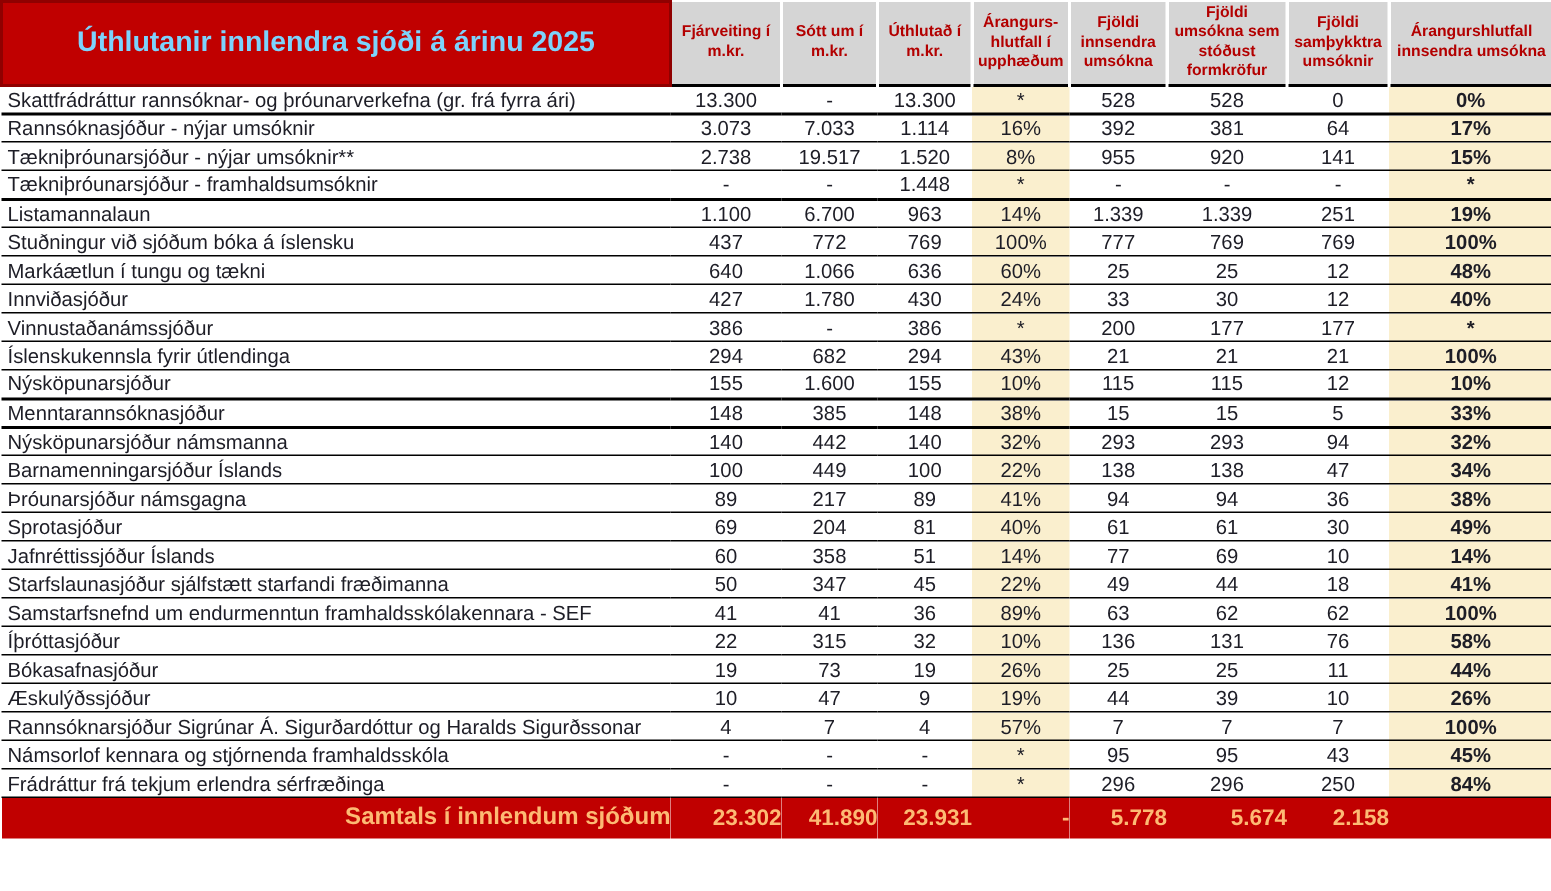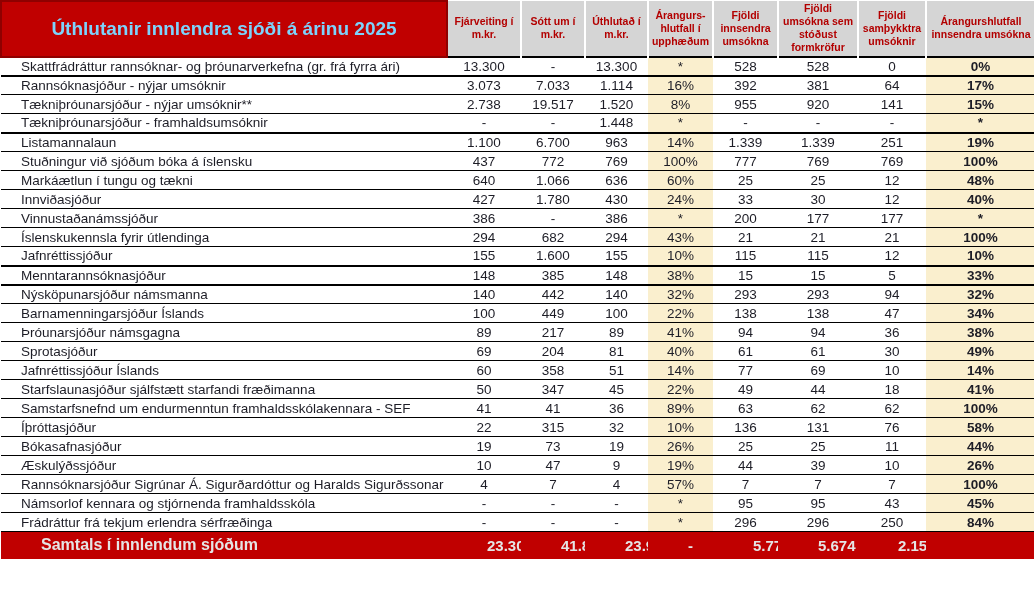--- a/index.html
+++ b/index.html
@@ -34,32 +34,32 @@
     text-align:center;vertical-align:middle;
     border-left:2px solid #fff;
     white-space:normal;padding:1px 2px;
   }
   thead tr{border-bottom:2px solid #000;}
 
   
   tbody tr{border-bottom:1px solid #000;}
   tbody tr.thick{border-bottom:2px solid #000;}
   td.name{
-    text-align:left;padding-left:20px;font-size:13.5px;
+    text-align:left;padding-left:4px;font-size:13.5px;
     height:19px;vertical-align:middle;white-space:nowrap;
   }
   td.v{text-align:center;font-size:13.5px;vertical-align:middle;white-space:nowrap;}
   td.hl{background:var(--cream);}
   td.bold-val{font-weight:bold;}
 
   
   tfoot tr{background:var(--red);border-top:1px solid #000;}
   tfoot td{
-    color:#e5e5e5;font-weight:bold;height:27px;
-    text-align:left;vertical-align:middle;font-size:15px;white-space:nowrap;padding-left:40px;
+    color:#fdba74;font-weight:bold;height:27px;
+    text-align:right;vertical-align:middle;font-size:15px;white-space:nowrap;
   }
   tfoot td.flabel{font-size:16px;}
 </style>
 </head>
 <body>
 
 <table>
   <colgroup>
     <col style="width:446px">
     <col style="width:74px">
@@ -191,21 +191,21 @@
         <td class="v">294</td>
         <td class="v">682</td>
         <td class="v">294</td>
         <td class="v hl">43%</td>
         <td class="v">21</td>
         <td class="v">21</td>
         <td class="v">21</td>
         <td class="v hl bold-val">100%</td>
       </tr>
       <tr class="thick">
-        <td class="name">Jafnréttissjóður</td>
+        <td class="name">Nýsköpunarsjóður</td>
         <td class="v">155</td>
         <td class="v">1.600</td>
         <td class="v">155</td>
         <td class="v hl">10%</td>
         <td class="v">115</td>
         <td class="v">115</td>
         <td class="v">12</td>
         <td class="v hl bold-val">10%</td>
       </tr>
       <tr class="thick">

